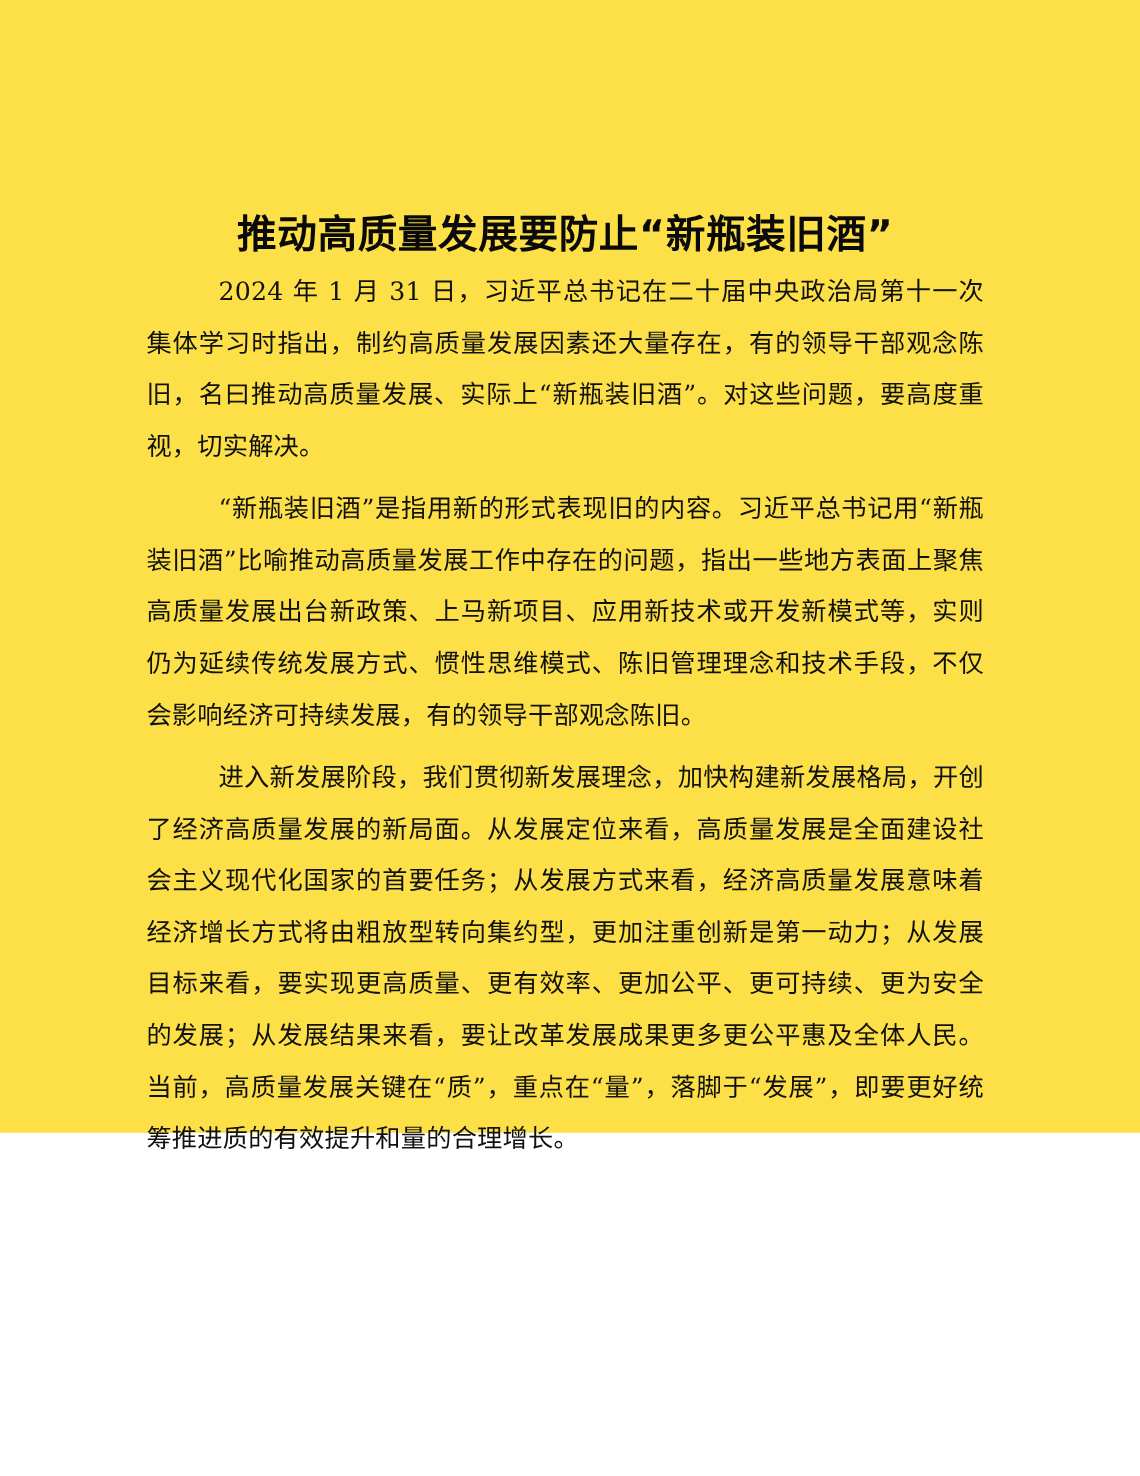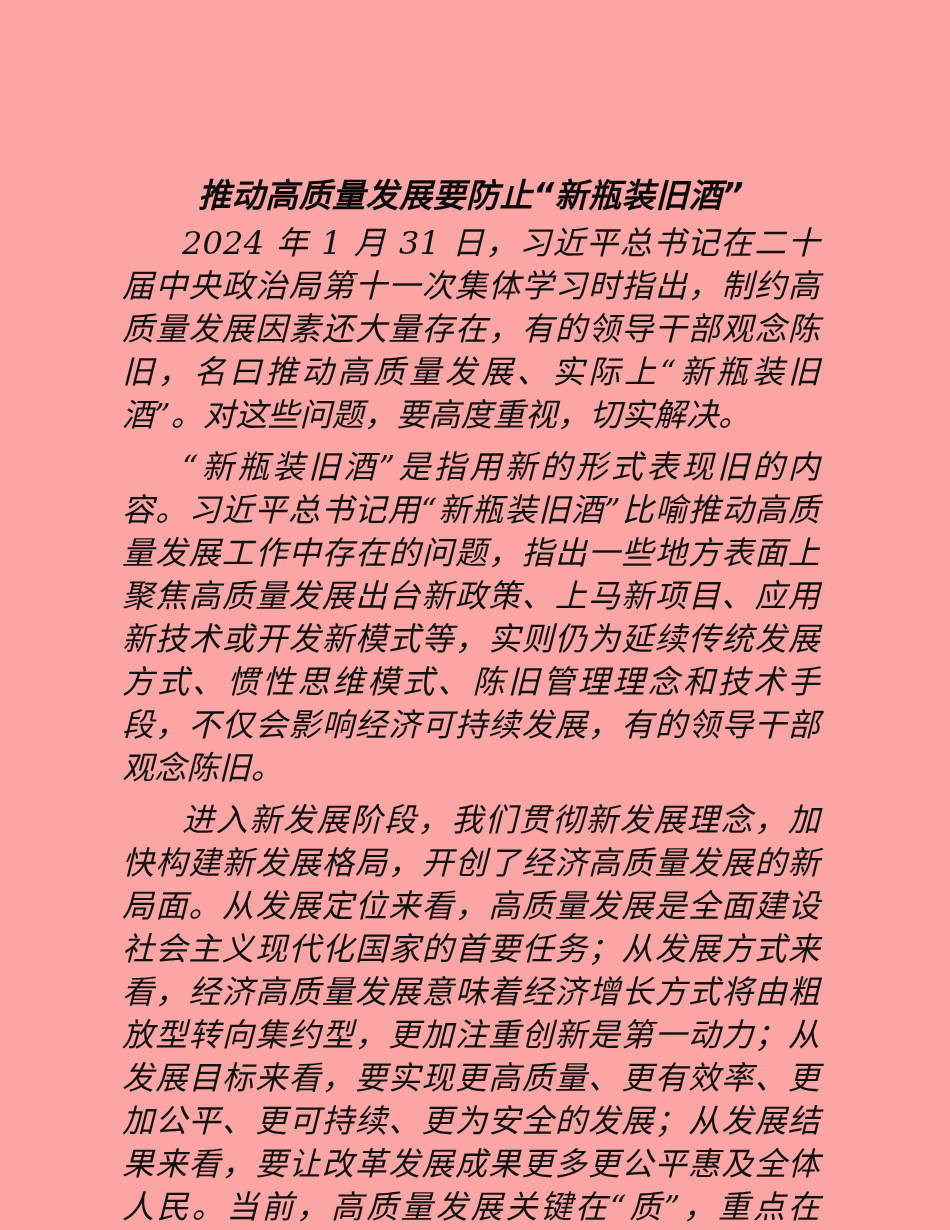--- a/index.html
+++ b/index.html
@@ -12,24 +12,23 @@
     height: 1230px;
     background: #ffffff;
     font-family: "DejaVu Serif", "Liberation Serif", serif;
     color: #000000;
     overflow: hidden;
   }
 
   .page {
     position: relative;
     width: 950px;
-    height: 1230px;
-    background: #fca5a5;
+    height: 944px;
+    background: #fde047;
     box-sizing: border-box;
-    font-style: italic;
   }
 
   .doc-title {
     position: absolute;
     top: 152px;
     left: 122px;
     width: 698px;
     text-align: center;
     font-family: "DejaVu Sans", "Liberation Sans", sans-serif;
     font-weight: bold;
@@ -43,21 +42,21 @@
   .body-block {
     position: absolute;
     top: 222px;
     left: 122px;
     width: 698px;
   }
 
   .para {
     margin: 0 0 9px 0;
     font-family: "DejaVu Serif", "Liberation Serif", serif;
-    font-size: 32px;
+    font-size: 21px;
     line-height: 43px;
     color: #111111;
     text-align: justify;
     text-justify: inter-character;
     text-indent: 60px;
     letter-spacing: 0.2px;
     word-break: break-all;
   }
 
   .para:last-child {

